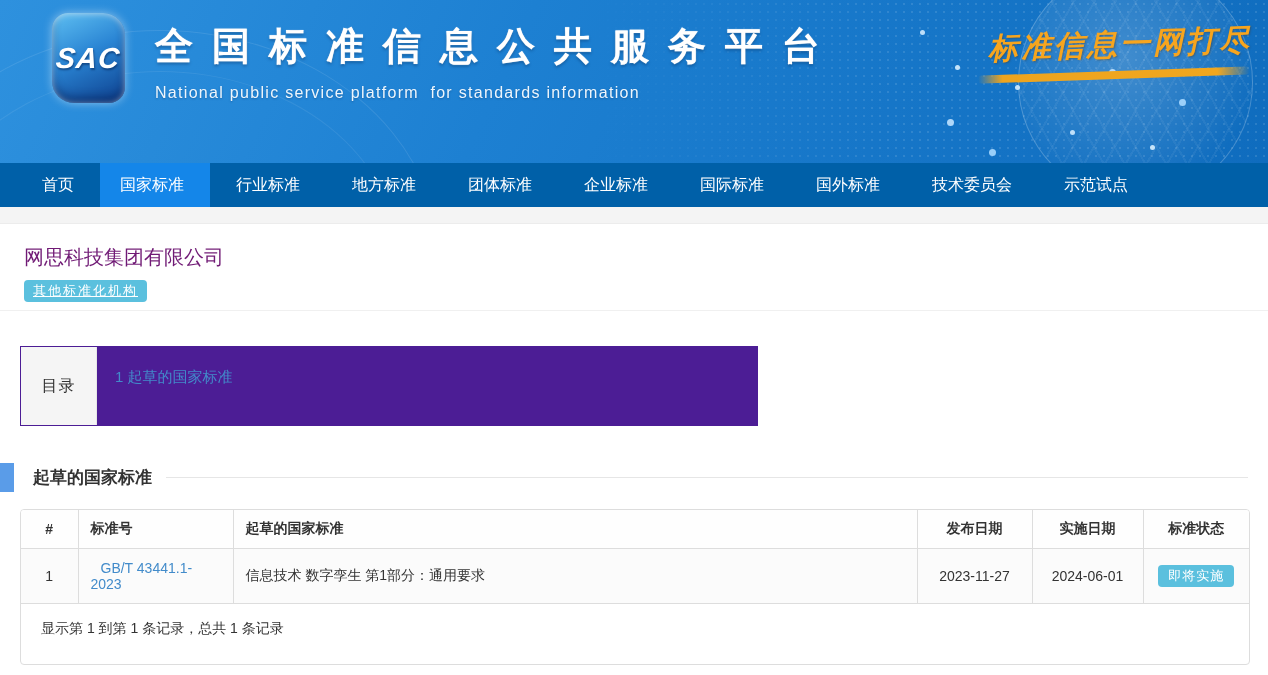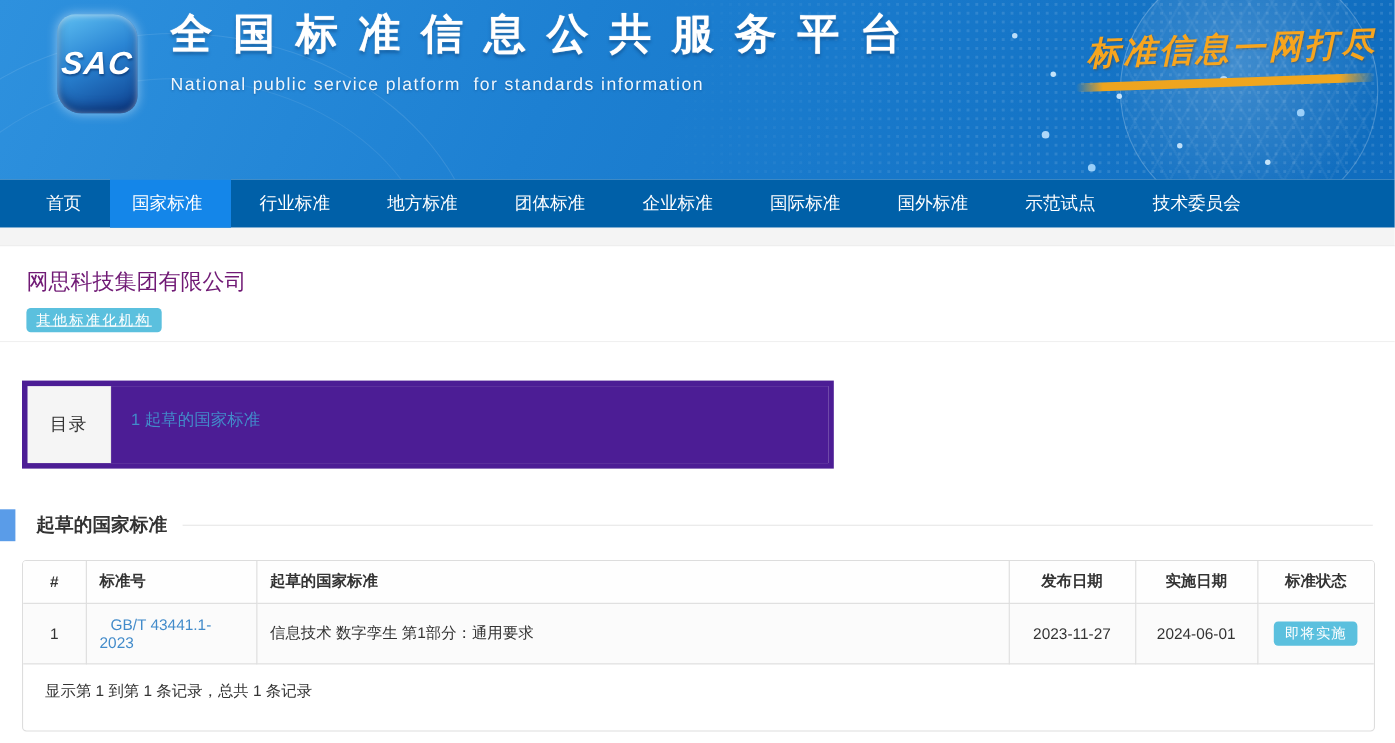--- a/index.html
+++ b/index.html
@@ -57,21 +57,21 @@
     border-radius: 16px 22px 16px 22px;
     background: linear-gradient(155deg, #5fc0f2 0%, #2a85d4 45%, #0d3f8d 100%);
     box-shadow: 0 0 10px rgba(255,255,255,.45), inset 0 1px 6px rgba(255,255,255,.55), inset 0 -6px 10px rgba(0,20,70,.45);
     display: flex; align-items: center; justify-content: center;
   }
   .logo span {
     color: #fff; font-weight: bold; font-style: italic; font-size: 29px;
     letter-spacing: 1px; transform: skewX(-6deg);
     text-shadow: 1px 2px 2px rgba(0,30,80,.5);
   }
-  .title-block { position: absolute; left: 155px; top: 6px; }
+  .title-block { position: absolute; left: 155px; top: 21px; }
   .site-title {
     color: #fff; font-size: 38px; font-weight: bold; letter-spacing: 19px;
     white-space: nowrap;
     text-shadow: 0 2px 3px rgba(0,45,95,.4), 0 0 1px #eef6ff;
   }
   .site-subtitle {
     margin-top: 12px; color: #eef6fd; font-size: 16px; letter-spacing: 1.3px;
     white-space: pre; text-shadow: 0 1px 2px rgba(0,45,95,.35);
   }
   .slogan {
@@ -106,21 +106,21 @@
   .org-name { font-size: 20px; font-weight: normal; color: #701a75; line-height: 26px; }
   .org-badge {
     display: inline-block; margin-top: 10px; background: #5bc0de; color: #fff;
     font-size: 13px; line-height: 16px; padding: 3px 9px; border-radius: 4px;
     letter-spacing: 2px;
     text-decoration: underline;
   }
 
   .toc {
     margin: 35px 0 0 20px; width: 738px; height: 80px;
-    background: #f5f5f5; border: 5px solid #4c1d95; display: flex;
+    background: #f5f5f5; border: 1px solid #4c1d95; display: flex;
   }
   .toc-label {
     width: 75px; display: flex; align-items: center; justify-content: center;
     font-size: 16px; color: #333; letter-spacing: 1px;
   }
   .toc-body { flex: 1; background: #4c1d95; border-left: 1px solid #e7e7e7; padding: 21px 0 0 18px; }
   .toc-link { color: #428bca; font-size: 15px; text-decoration: none; cursor: pointer; }
 
   .section-header { margin-top: 37px; display: flex; align-items: center; height: 29px; }
   .section-marker { width: 14px; height: 29px; background: #5a9ce8; }
@@ -173,22 +173,22 @@
 
 <div class="nav">
   <div class="nav-item">首页</div>
   <div class="nav-item active">国家标准</div>
   <div class="nav-item">行业标准</div>
   <div class="nav-item">地方标准</div>
   <div class="nav-item">团体标准</div>
   <div class="nav-item">企业标准</div>
   <div class="nav-item">国际标准</div>
   <div class="nav-item">国外标准</div>
+  <div class="nav-item">技术委员会</div>
   <div class="nav-item">示范试点</div>
-  <div class="nav-item">技术委员会</div>
 </div>
 
 <div class="gray-strip"></div>
 
 <div class="content">
 
   <div class="org-block">
     <div class="org-name">网思科技集团有限公司</div>
     <span class="org-badge">其他标准化机构</span>
   </div>

